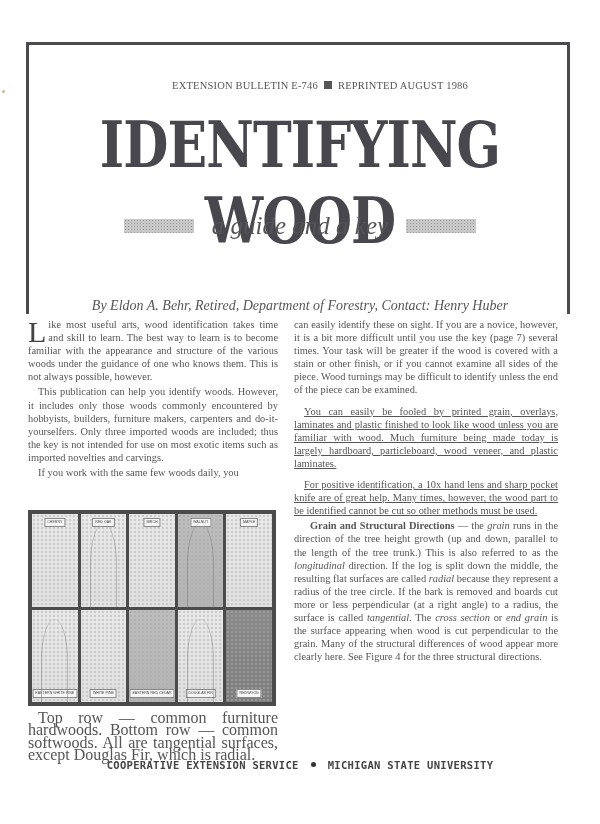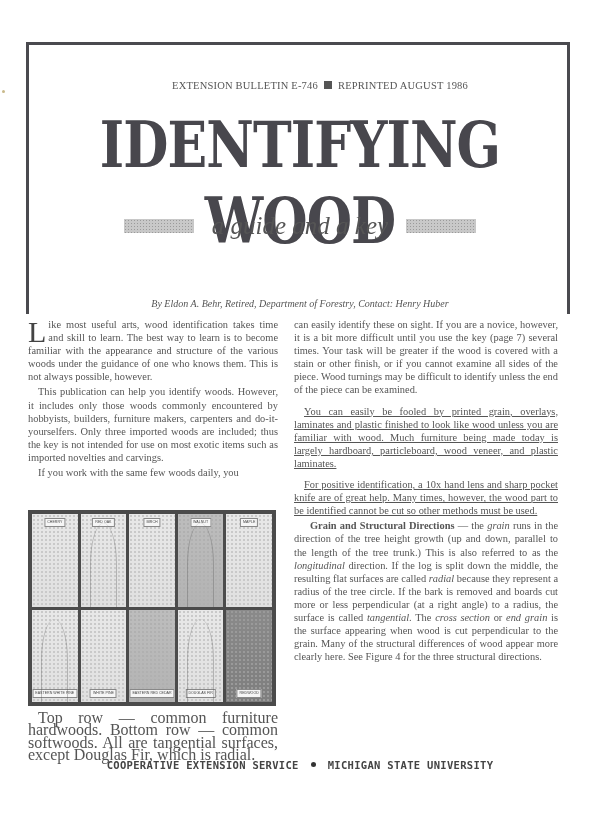--- a/index.html
+++ b/index.html
@@ -18,21 +18,21 @@
            font-size: 56px; line-height: 66px; color: #48474d; letter-spacing: -1px;
            transform: scaleX(0.93) scaleY(1.15); transform-origin: center top; }
 
   .subtitle-row { position: absolute; left: 0; width: 600px; top: 212px; text-align: center; }
   .subtitle { display: inline-block; font-style: italic; font-size: 25px; color: #555; vertical-align: middle; margin: 0 18px; }
   .bar { display: inline-block; width: 70px; height: 14px; vertical-align: middle;
          background-image: radial-gradient(#9a9a9a 0.9px, transparent 1px), linear-gradient(#c8c8c8,#c8c8c8);
          background-size: 3px 3px, 100% 100%; }
 
   .byline { position: absolute; left: 0; width: 600px; top: 298px; text-align: center;
-            font-style: italic; font-size: 10px; color: #555; }
+            font-style: italic; font-size: 14px; color: #555; }
 
   .col { position: absolute; font-size: 10.4px; line-height: 13.1px; color: #555; text-align: justify; }
   .col p { text-indent: 10px; margin-bottom: 2px; }
   .col p.noindent { text-indent: 0; }
   .col-left { left: 28px; top: 318px; width: 250px; }
   .col-right { left: 294px; top: 318px; width: 264px; }
   .dropcap { float: left; font-size: 30px; line-height: 24px; margin: 2px 2px 0 0; color: #444; }
   .col p.spaced { margin-top: 8px; text-decoration: underline; }
 
   .heading { font-size: 15.5px; font-weight: bold; color: #3e3e3e; margin: 16px 0 6px 0; text-align: left; }

